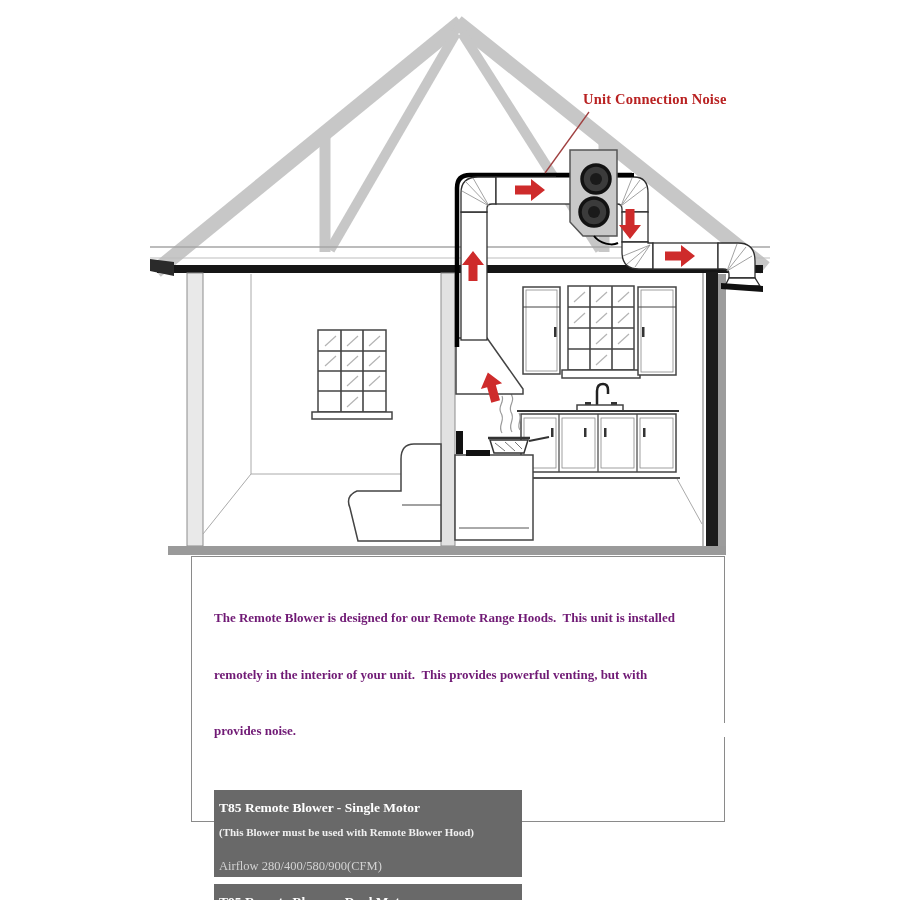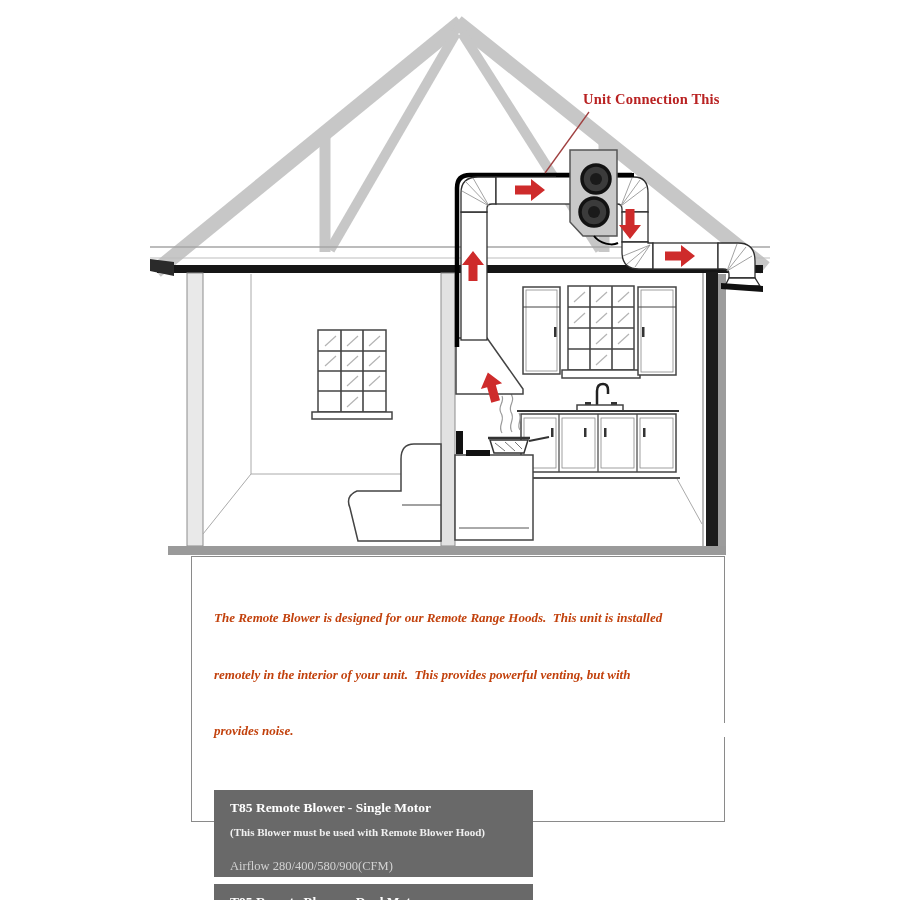--- a/index.html
+++ b/index.html
@@ -17,23 +17,23 @@
   .hatch{stroke:#b4b4b4;stroke-width:1.2px;}
   .grid{stroke:#444;stroke-width:1.6px;}
   
   .cord-label{position:absolute;left:583px;top:91px;color:var(--accent-red);
       font-weight:bold;font-size:14.5px;letter-spacing:.2px;}
   
   .panel{position:absolute;left:191px;top:556px;width:532px;height:264px;
          border:1px solid #8a8a8a;background:#fff;}
   .border-gap{position:absolute;right:-1px;top:166px;width:1px;height:14px;background:#fff;}
   .intro{margin:15px 0 0 22px;width:465px;font-size:13px;font-weight:bold;
-         line-height:1.44;color:#c2410c;white-space:pre-wrap;font-style:italic;}
+         line-height:1.44;color:#701a75;white-space:pre-wrap;}
   .prod-box{margin:12px 0 0 22px;width:303px;height:78px;background:var(--box-gray);
-            padding:9px 0 0 16px;}
+            padding:9px 0 0 5px;}
   .prod-box + .prod-box{margin-top:7px;}
   .prod-name{color:var(--box-title);font-size:13.5px;font-weight:bold;line-height:17px;}
   .prod-note{color:#f0f0f0;font-size:11px;font-weight:bold;line-height:14px;margin-top:9px;}
   .prod-spec{color:var(--box-text);font-size:12.5px;line-height:15px;margin-top:20px;}
 </style>
 </head>
 <body>
 
 <div class="stage">
 <svg width="900" height="900" viewBox="0 0 900 900">
@@ -214,21 +214,21 @@
     <use href="#arr" class="arrow" transform="translate(473,267)"></use>
     <use href="#arr" class="arrow" transform="translate(529,190) rotate(90)"></use>
     <use href="#arr" class="arrow" transform="translate(630,223) rotate(180)"></use>
     <use href="#arr" class="arrow" transform="translate(679,256) rotate(90)"></use>
     <use href="#arr" class="arrow" transform="translate(492,388) rotate(-15)"></use>
   </g>
 
   <line x1="545" y1="173" x2="589" y2="112" stroke="#a04040" stroke-width="1.3"></line>
 </svg>
 
-<div class="cord-label">Unit Connection This</div>
+<div class="cord-label">Unit Connection Noise</div>
 
 <div class="panel">
   <div class="border-gap"></div>
   <div class="intro">
     <div>The Remote Blower is designed for our Remote Range Hoods.  This unit is installed</div>
     <div>remotely in the interior of your unit.  This provides powerful venting, but with</div>
     <div>provides noise.</div>
   </div>
 
   <div class="prod-box">

